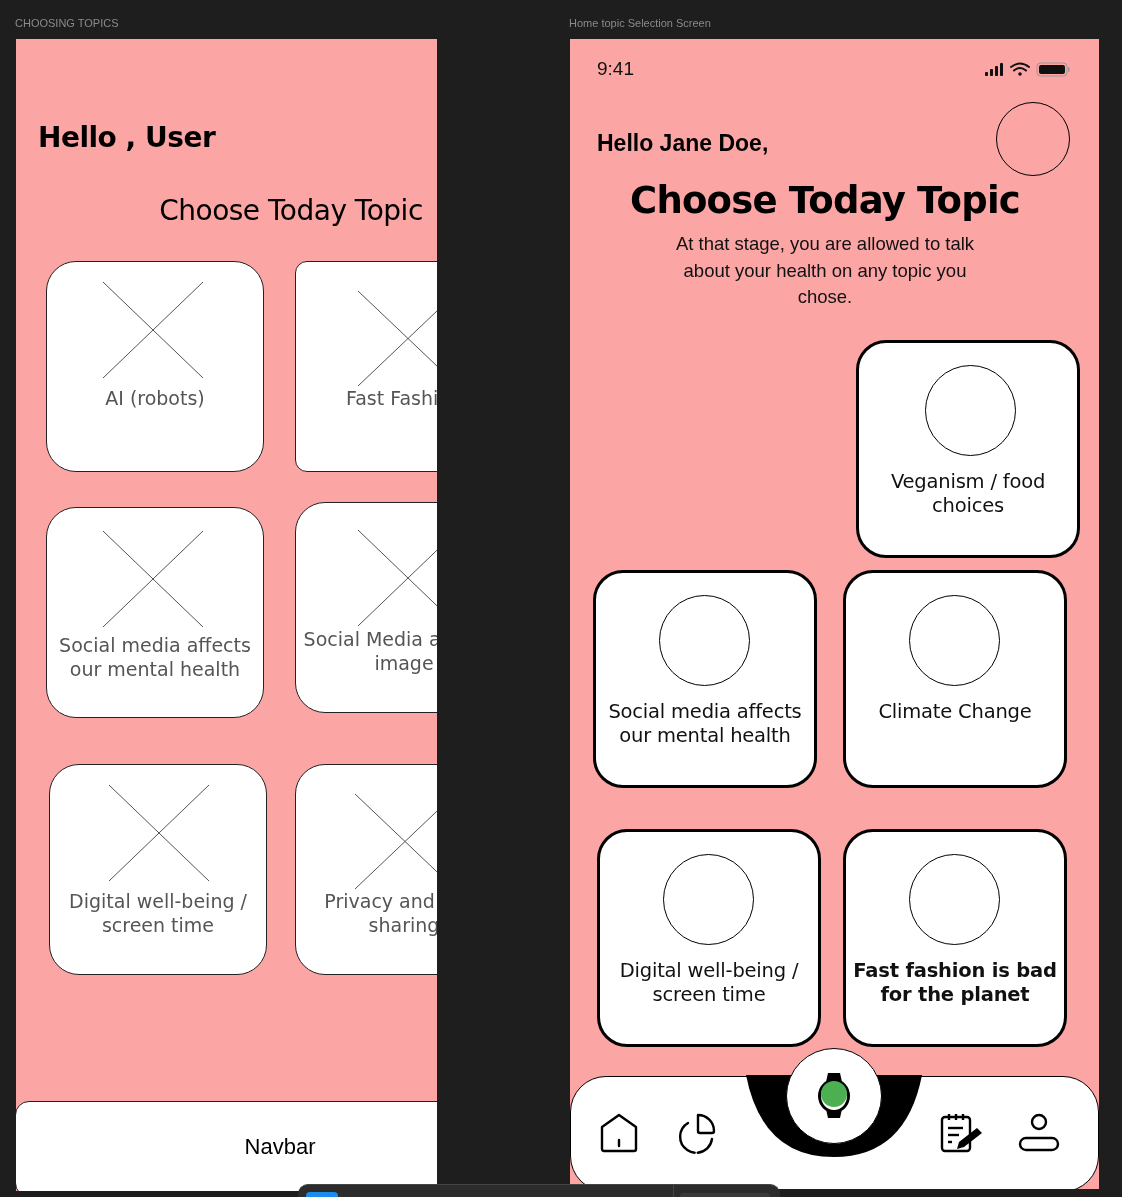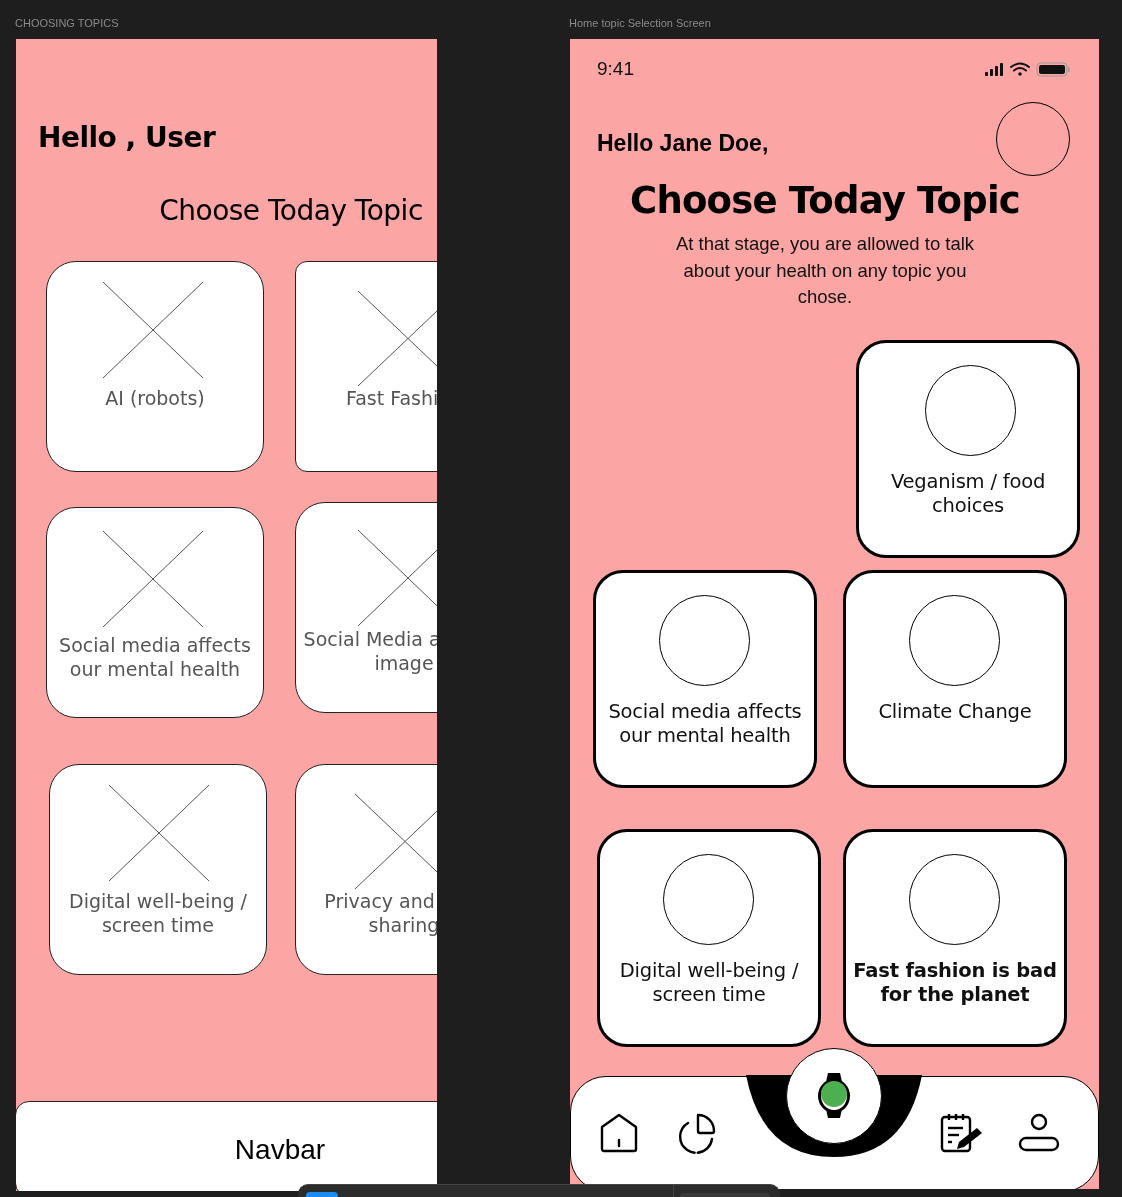--- a/index.html
+++ b/index.html
@@ -30,21 +30,21 @@
     position: absolute; left: 0; right: 0; text-align: center;
     font-size: 19px; line-height: 24px; color: #555;
     font-family: "DejaVu Sans", sans-serif;
   }
   .l-navbar {
     position: absolute; left: -1px; top: 1062px; width: 530px; height: 96px;
     border: 1.3px solid #222; border-radius: 14px; background: #fff;
   }
   .l-navbar span {
     position: absolute; left: 0; right: 0; top: 32px; text-align: center;
-    font-size: 28px; color: #000; font-family: "Liberation Sans", sans-serif;
+    font-size: 22px; color: #000; font-family: "Liberation Sans", sans-serif;
   }
 
   
   #frame-right { left: 570px; width: 529px; height: 1150px; }
   .r-time { position: absolute; left: 27px; top: 19px; font-size: 19px; color: #111; font-family: "Liberation Sans", sans-serif; }
   .r-status { position: absolute; left: 414px; top: 22px; }
   .r-greet { position: absolute; left: 27px; top: 91px; font-size: 23px; font-weight: 700; color: #000; font-family: "Liberation Sans", sans-serif; }
   .r-avatar { position: absolute; left: 426px; top: 63px; width: 74px; height: 74px; border: 1.5px solid #000; border-radius: 50%; }
   .r-title { position: absolute; left: 0; width: 510px; top: 140px; text-align: center; font-size: 37px; font-weight: 700; color: #000; font-family: "DejaVu Sans", sans-serif; letter-spacing: -0.8px; }
   .r-sub { position: absolute; left: 90px; width: 330px; top: 192px; text-align: center; font-size: 18.5px; line-height: 26.5px; color: #111; font-family: "Liberation Sans", sans-serif; }

